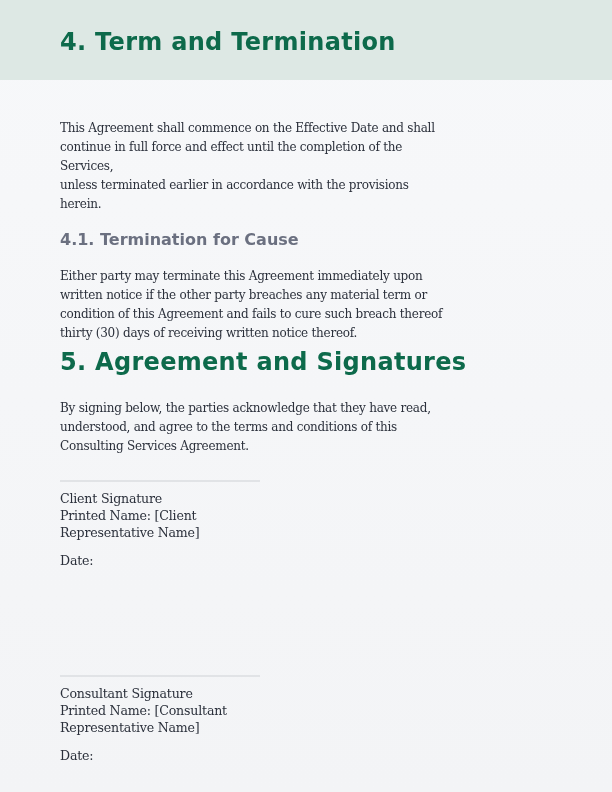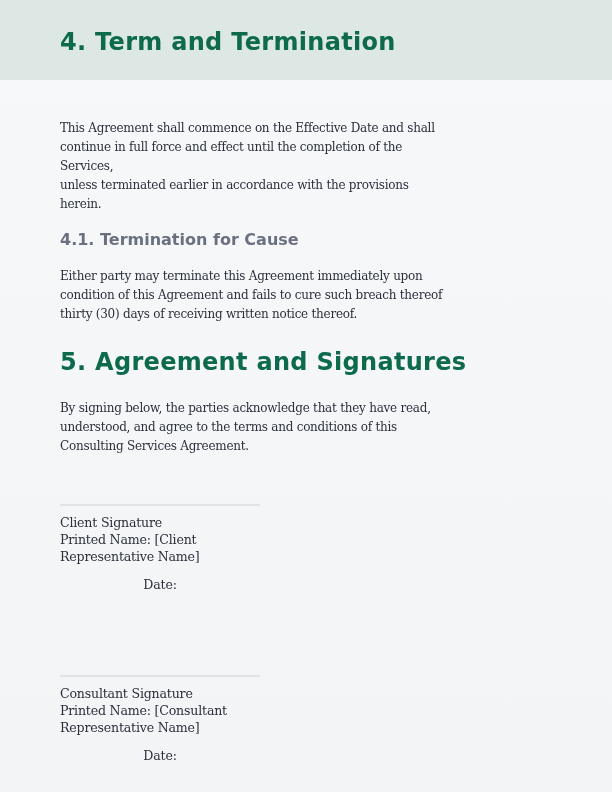--- a/index.html
+++ b/index.html
@@ -38,22 +38,22 @@
     .p2 { top: 267px; }
     .p3 { top: 399px; }
     .sig-block { position: absolute; left: 60px; width: 200px; }
     .sig-line { height: 2px; background: #e1e3e6; width: 200px; }
     .small {
       font-size: 12.6px; line-height: 17px; color: #2b303b;
       letter-spacing: -0.2px; white-space: nowrap;
     }
     .sig-label { margin-top: 8px; }
     .printed { }
-    .date { margin-top: 11px; text-align: center; }
-    .sig1 { top: 504px; }
+    .date { margin-top: 11px; }
+    .sig1 { top: 480px; }
     .sig2 { top: 675px; }
     .page-num {
       position: absolute; left: 540px; top: 749px;
       font-size: 10px; color: #6b7080; white-space: nowrap; margin-top: 48px;
     }
   </style>
 </head>
 <body>
 
 <div class="header-band"></div>
@@ -64,20 +64,21 @@
   <span class="line">continue in full force and effect until the completion of the</span>
   <span class="line">Services,</span>
   <span class="line">unless terminated earlier in accordance with the provisions</span>
   <span class="line">herein.</span>
 </div>
 
 <h2 class="h2">4.1. Termination for Cause</h2>
 
 <div class="para p2">
   <span class="line">Either party may terminate this Agreement immediately upon</span>
+  <span class="line">written notice if the other party breaches any material term or</span>
   <span class="line">condition of this Agreement and fails to cure such breach thereof</span>
   <span class="line">thirty (30) days of receiving written notice thereof.</span>
 </div>
 
 <h1 class="h1 sec5">5. Agreement and Signatures</h1>
 
 <div class="para p3">
   <span class="line">By signing below, the parties acknowledge that they have read,</span>
   <span class="line">understood, and agree to the terms and conditions of this</span>
   <span class="line">Consulting Services Agreement.</span>

